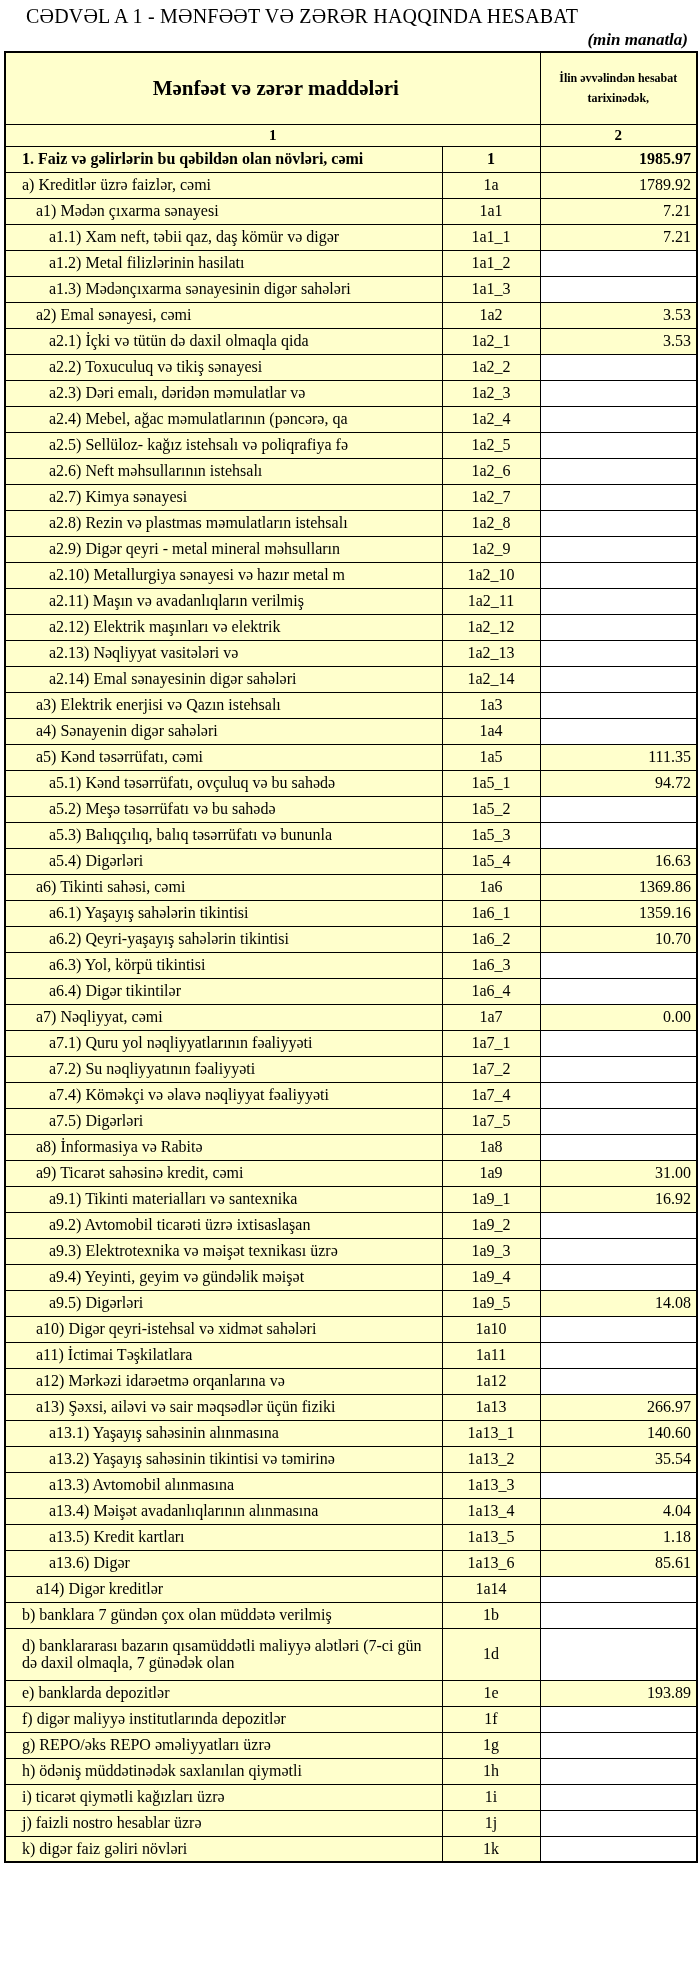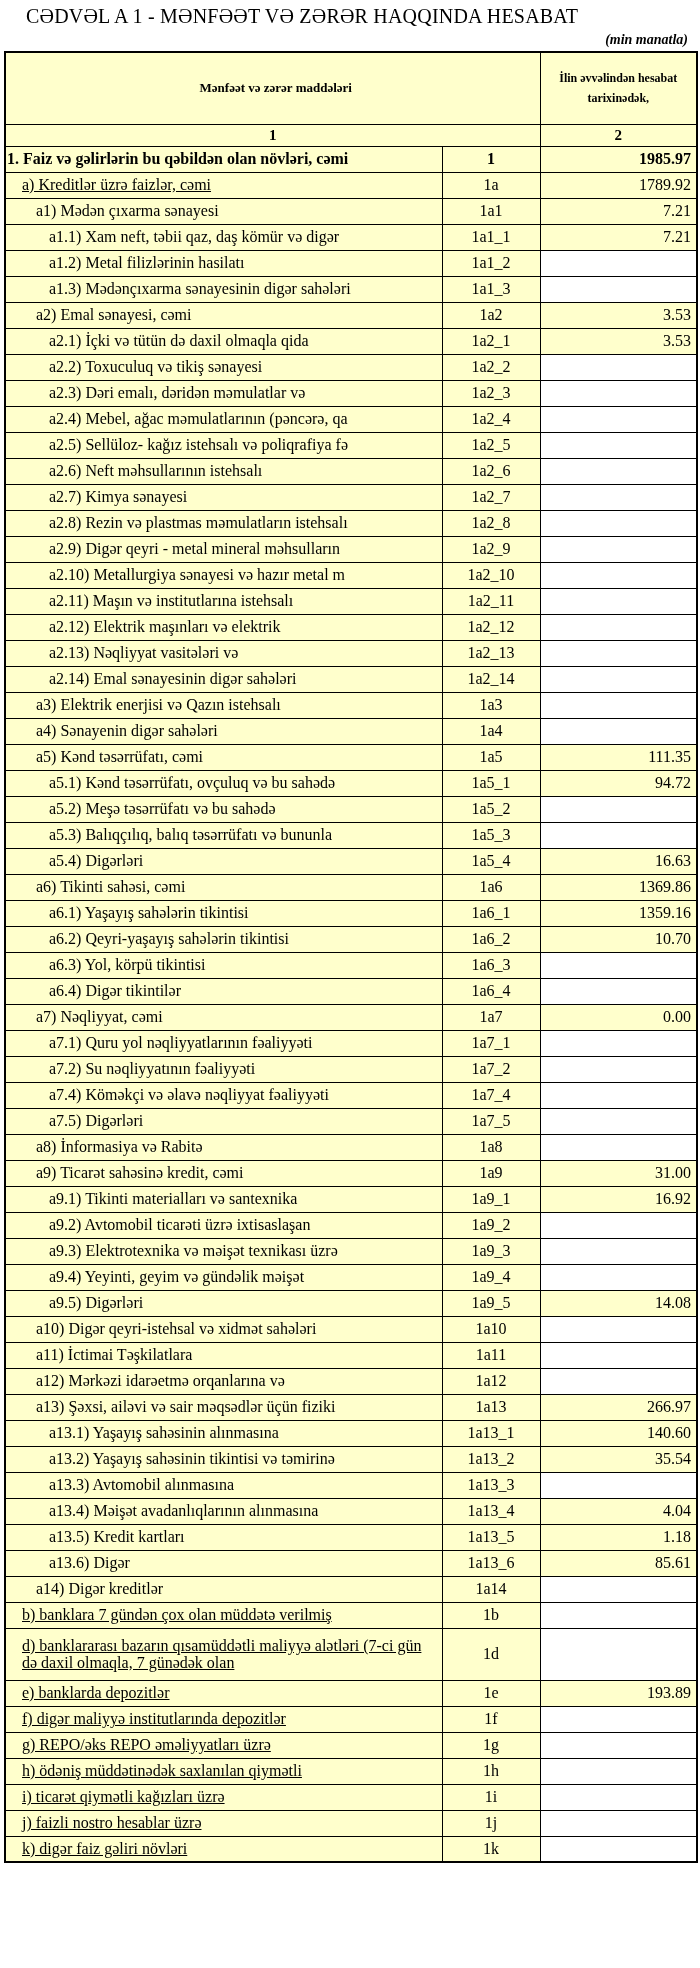--- a/index.html
+++ b/index.html
@@ -15,21 +15,21 @@
     font-weight: normal;
     font-size: 20px;
     line-height: 25px;
     padding-left: 22px;
     margin-bottom: 2px;
     letter-spacing: 0.2px;
   }
   .unit-note {
     font-style: italic;
     font-weight: bold;
-    font-size: 14px;
+    font-size: 17px;
     line-height: 18px;
     text-align: right;
     padding-right: 8px;
     margin-bottom: 2px;
   }
 
   table.report {
     border-collapse: collapse;
     width: 692px;
     table-layout: fixed;
@@ -45,34 +45,34 @@
     font-size: 16px;
     vertical-align: middle;
     box-sizing: border-box;
     overflow: hidden;
   }
   th {
     font-weight: bold;
     text-align: center;
     padding: 2px 6px;
   }
-  th.items-head { height: 72px; font-size: 13px; padding-left: 12px; }
+  th.items-head { height: 72px; font-size: 21px; padding-left: 12px; }
   th.value-head { height: 72px; line-height: 20px; font-size: 12px; }
   tr.colnum th { height: 22px; font-size: 15px; padding: 0 4px; }
 
   td { height: 26px; padding: 0 5px; }
   td.label-cell { text-align: left; white-space: nowrap; }
   td.code-cell  { text-align: center; }
   td.value-cell { text-align: right; }
   td.value-cell.empty { background: #FFFFFF; }
 
   tr.bold td { font-weight: bold; }
 
-  td.ind-0 { padding-left: 1px; }
-  td.ind-1 { padding-left: 16px; text-decoration: underline; }
+  td.ind-0 { padding-left: 16px; }
+  td.ind-1 { padding-left: 16px; }
   td.ind-2 { padding-left: 30px; }
   td.ind-3 { padding-left: 43px; }
 
   tr.tall td { height: 52px; }
   tr.tall td.label-cell {
     white-space: normal;
     line-height: 17px;
     padding-top: 2px;
     padding-bottom: 2px;
     margin-top: 21px;
@@ -181,21 +181,21 @@
           <td class="label-cell ind-3">a2.9) Digər qeyri - metal mineral məhsulların</td>
           <td class="code-cell">1a2_9</td>
           <td class="value-cell empty"></td>
         </tr>
         <tr>
           <td class="label-cell ind-3">a2.10) Metallurgiya sənayesi və hazır metal m</td>
           <td class="code-cell">1a2_10</td>
           <td class="value-cell empty"></td>
         </tr>
         <tr>
-          <td class="label-cell ind-3">a2.11) Maşın və institutlarına istehsalı</td>
+          <td class="label-cell ind-3">a2.11) Maşın və avadanlıqların verilmiş</td>
           <td class="code-cell">1a2_11</td>
           <td class="value-cell empty"></td>
         </tr>
         <tr>
           <td class="label-cell ind-3">a2.12) Elektrik maşınları və elektrik</td>
           <td class="code-cell">1a2_12</td>
           <td class="value-cell empty"></td>
         </tr>
         <tr>
           <td class="label-cell ind-3">a2.13) Nəqliyyat vasitələri və</td>

